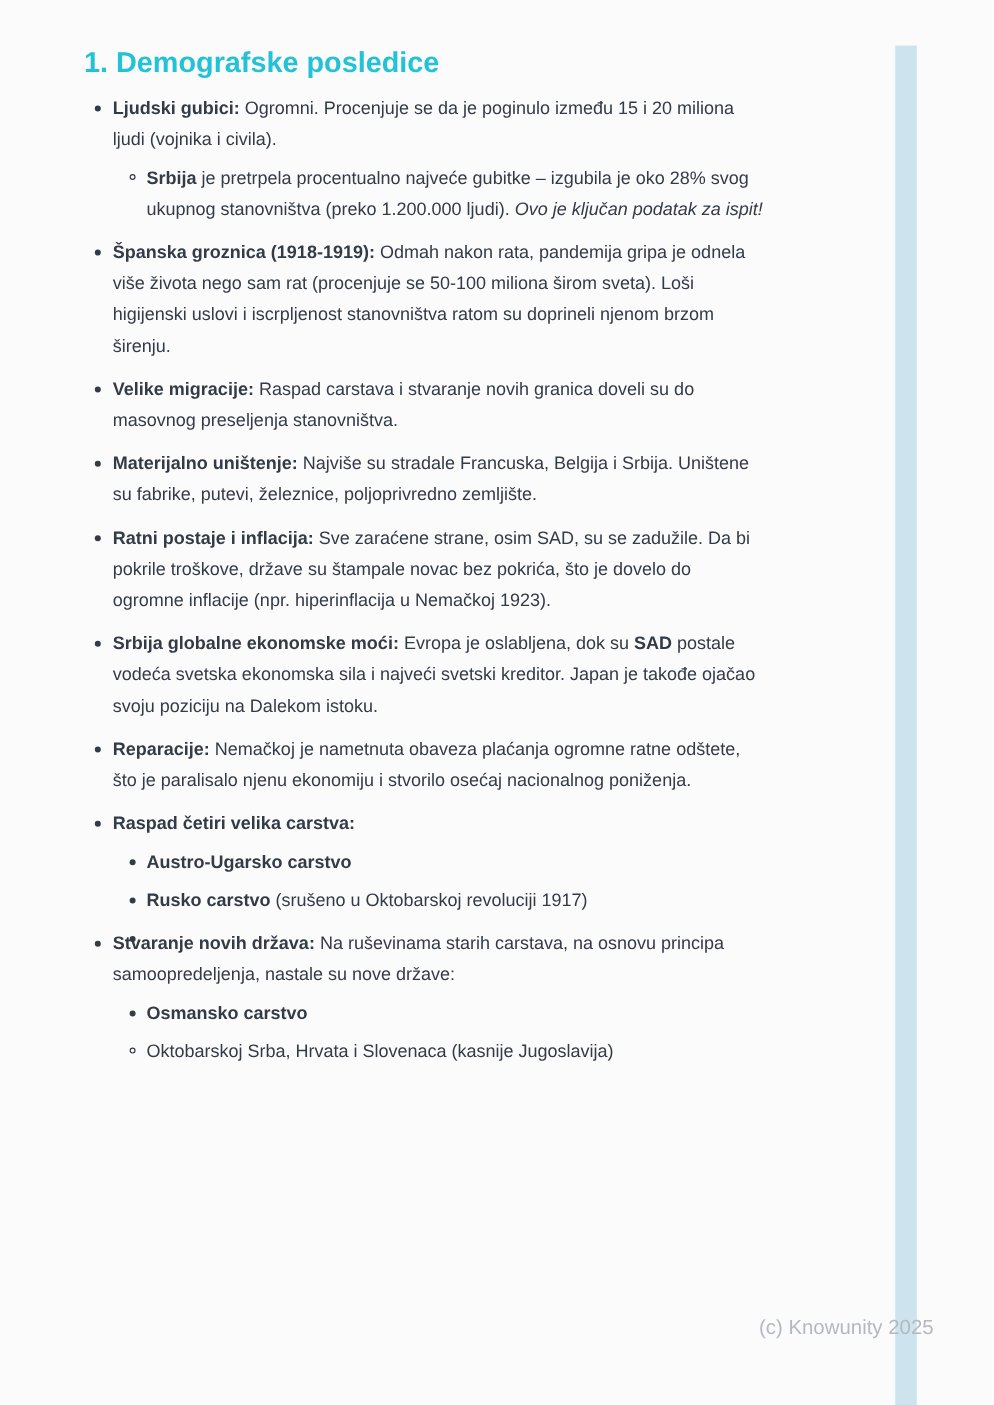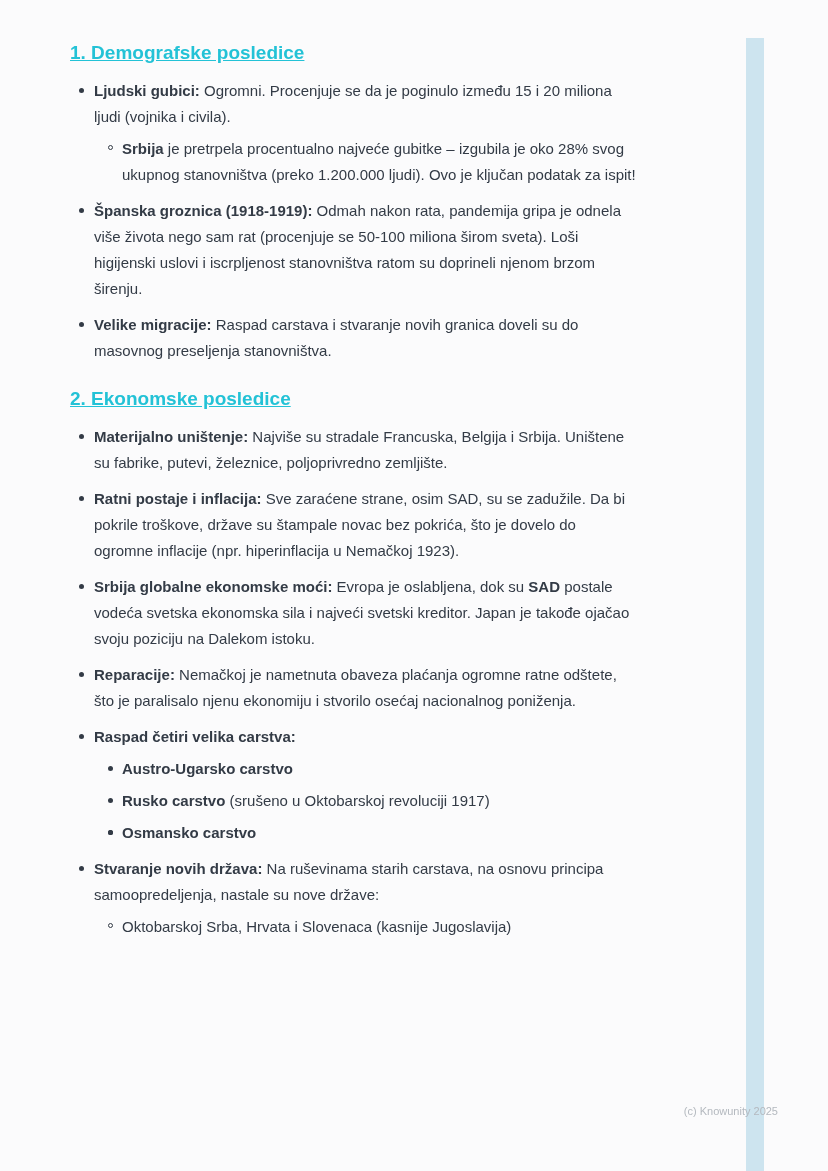--- a/index.html
+++ b/index.html
@@ -31,26 +31,25 @@
     z-index: 1;
   }
   .content {
     position: absolute;
     left: 70px;
     top: 40px;
     width: 566px;
     z-index: 2;
   }
   .section-heading {
-    font-size: 19px;
+    font-size: 24px;
     line-height: 26px;
     font-weight: 700;
     color: var(--accent);
     margin: 22px 0 12px 0;
-    text-decoration: underline;
   }
   .section-heading:first-child { margin-top: 0; }
   .item {
     position: relative;
     font-size: 15px;
     line-height: 26px;
     color: var(--text);
     padding-left: 24px;
     margin-top: 10px;
   }
@@ -69,50 +68,49 @@
   .item.level-2 .marker { left: 38px; }
   .marker.disc { background: var(--text); }
   .marker.circle {
     background: transparent;
     border: 1.5px solid var(--text);
     width: 5px;
     height: 5px;
     top: 9px;
   }
   .seg.bold { font-weight: 700; }
-  .seg.italic { }
+  .seg.italic { font-style: italic; }
   .footer {
     position: absolute;
     right: 50px;
     bottom: 54px;
-    font-size: 11px;
+    font-size: 17px;
     color: var(--footer);
     z-index: 3;
     white-space: nowrap;
   }
 </style>
 </head>
 <body>
 
 <div class="page">
   <div class="side-strip"></div>
   <div class="content">
 
   <h2 class="section-heading">1. Demografske posledice</h2>
       <div class="item level-1"><span class="marker disc"></span><span class="item-text"><span class="seg bold">Ljudski gubici:</span><span class="seg"> Ogromni. Procenjuje se da je poginulo između 15 i 20 miliona ljudi (vojnika i civila).</span></span></div>
       <div class="item level-2"><span class="marker circle"></span><span class="item-text"><span class="seg bold">Srbija</span><span class="seg"> je pretrpela procentualno najveće gubitke – izgubila je oko 28% svog ukupnog stanovništva (preko 1.200.000 ljudi). </span><span class="seg italic">Ovo je ključan podatak za ispit!</span></span></div>
       <div class="item level-1"><span class="marker disc"></span><span class="item-text"><span class="seg bold">Španska groznica (1918-1919):</span><span class="seg"> Odmah nakon rata, pandemija gripa je odnela više života nego sam rat (procenjuje se 50-100 miliona širom sveta). Loši higijenski uslovi i iscrpljenost stanovništva ratom su doprineli njenom brzom širenju.</span></span></div>
       <div class="item level-1"><span class="marker disc"></span><span class="item-text"><span class="seg bold">Velike migracije:</span><span class="seg"> Raspad carstava i stvaranje novih granica doveli su do masovnog preseljenja stanovništva.</span></span></div>
-      <h2 class="section-heading">2. Ekonomske posledice</h2>
       <div class="item level-1"><span class="marker disc"></span><span class="item-text"><span class="seg bold">Materijalno uništenje:</span><span class="seg"> Najviše su stradale Francuska, Belgija i Srbija. Uništene su fabrike, putevi, železnice, poljoprivredno zemljište.</span></span></div>
       <div class="item level-1"><span class="marker disc"></span><span class="item-text"><span class="seg bold">Ratni postaje i inflacija:</span><span class="seg"> Sve zaraćene strane, osim SAD, su se zadužile. Da bi pokrile troškove, države su štampale novac bez pokrića, što je dovelo do ogromne inflacije (npr. hiperinflacija u Nemačkoj 1923).</span></span></div>
       <div class="item level-1"><span class="marker disc"></span><span class="item-text"><span class="seg bold">Srbija globalne ekonomske moći:</span><span class="seg"> Evropa je oslabljena, dok su </span><span class="seg bold">SAD</span><span class="seg"> postale vodeća svetska ekonomska sila i najveći svetski kreditor. Japan je takođe ojačao svoju poziciju na Dalekom istoku.</span></span></div>
       <div class="item level-1"><span class="marker disc"></span><span class="item-text"><span class="seg bold">Reparacije:</span><span class="seg"> Nemačkoj je nametnuta obaveza plaćanja ogromne ratne odštete, što je paralisalo njenu ekonomiju i stvorilo osećaj nacionalnog poniženja.</span></span></div>
       <div class="item level-1"><span class="marker disc"></span><span class="item-text"><span class="seg bold">Raspad četiri velika carstva:</span></span></div>
       <div class="item level-2"><span class="marker disc"></span><span class="item-text"><span class="seg bold">Austro-Ugarsko carstvo</span></span></div>
       <div class="item level-2"><span class="marker disc"></span><span class="item-text"><span class="seg bold">Rusko carstvo</span><span class="seg"> (srušeno u Oktobarskoj revoluciji 1917)</span></span></div>
       <div class="item level-2"><span class="marker disc"></span></div>
+      <div class="item level-1"><span class="marker disc"></span><span class="item-text"><span class="seg bold">Stvaranje novih država:</span><span class="seg"> Na ruševinama starih carstava, na osnovu principa samoopredeljenja, nastale su nove države:</span></span></div>
       <div class="item level-2"><span class="marker disc"></span><span class="item-text"><span class="seg bold">Osmansko carstvo</span></span></div>
-      <div class="item level-1"><span class="marker disc"></span><span class="item-text"><span class="seg bold">Stvaranje novih država:</span><span class="seg"> Na ruševinama starih carstava, na osnovu principa samoopredeljenja, nastale su nove države:</span></span></div>
       <div class="item level-2"><span class="marker circle"></span><span class="item-text"><span class="seg">Oktobarskoj Srba, Hrvata i Slovenaca (kasnije Jugoslavija)</span></span></div>
     </div>
   <div class="footer">(c) Knowunity 2025</div>
 </div>
 
 </body></html>

